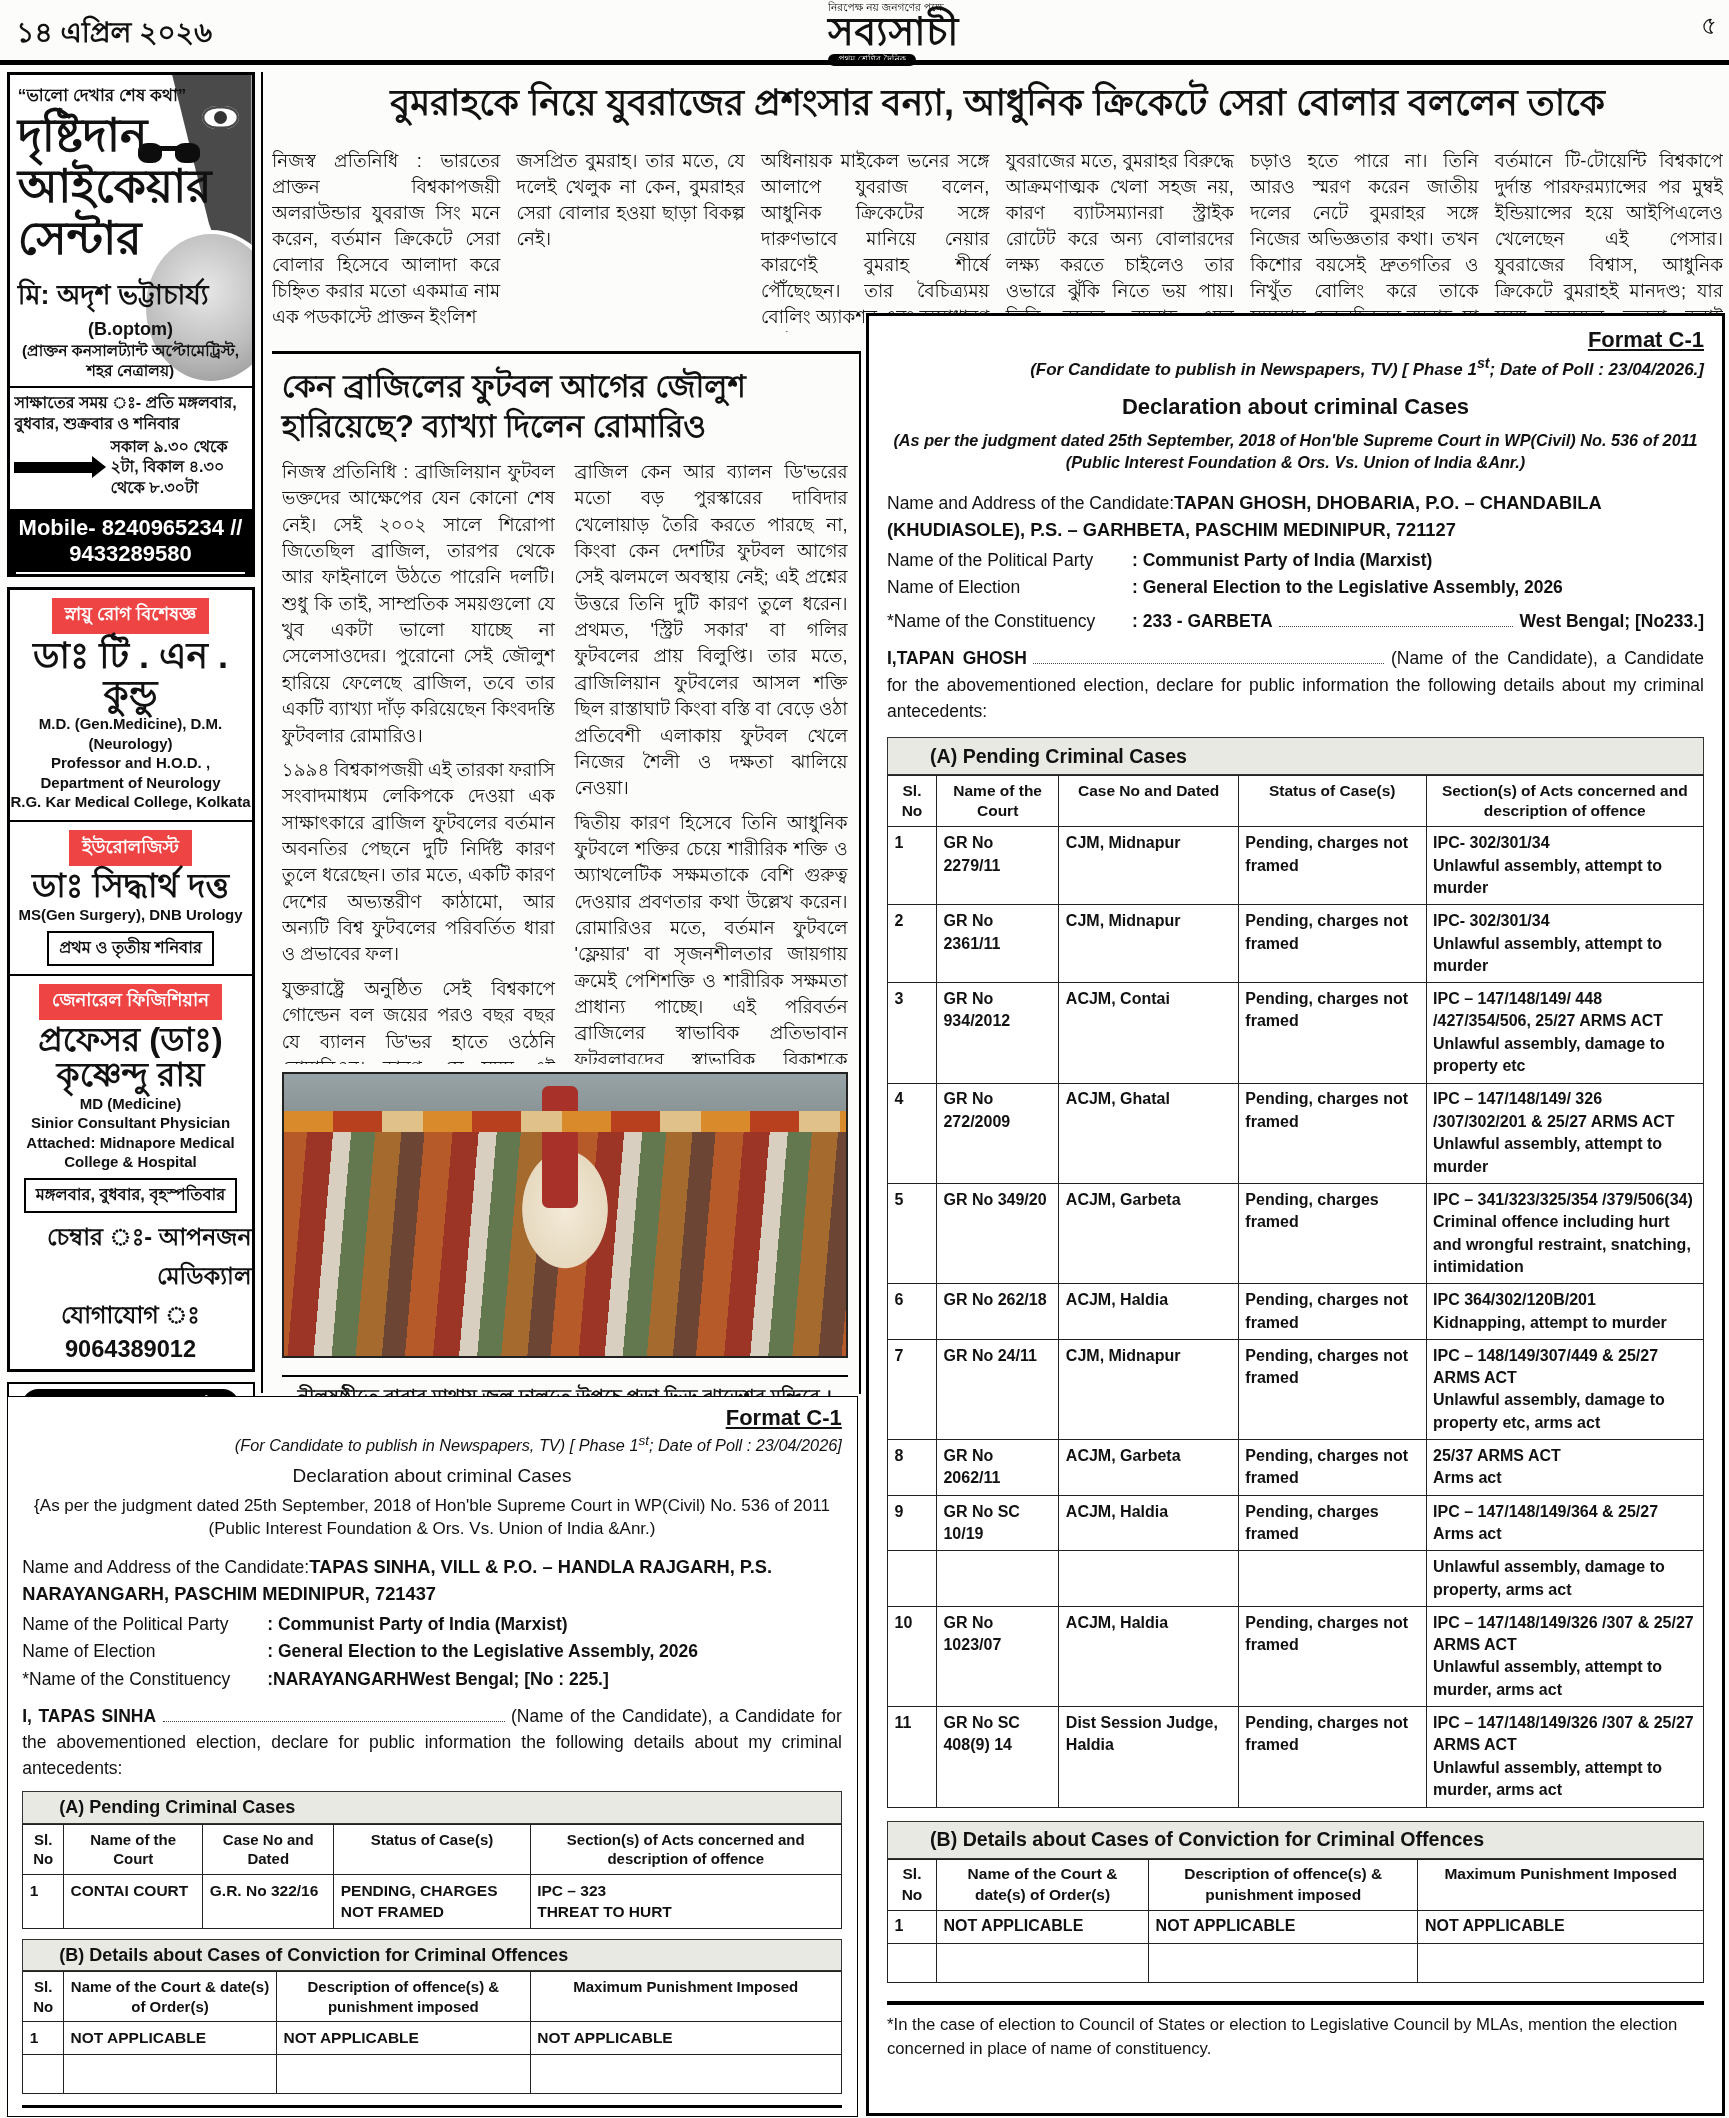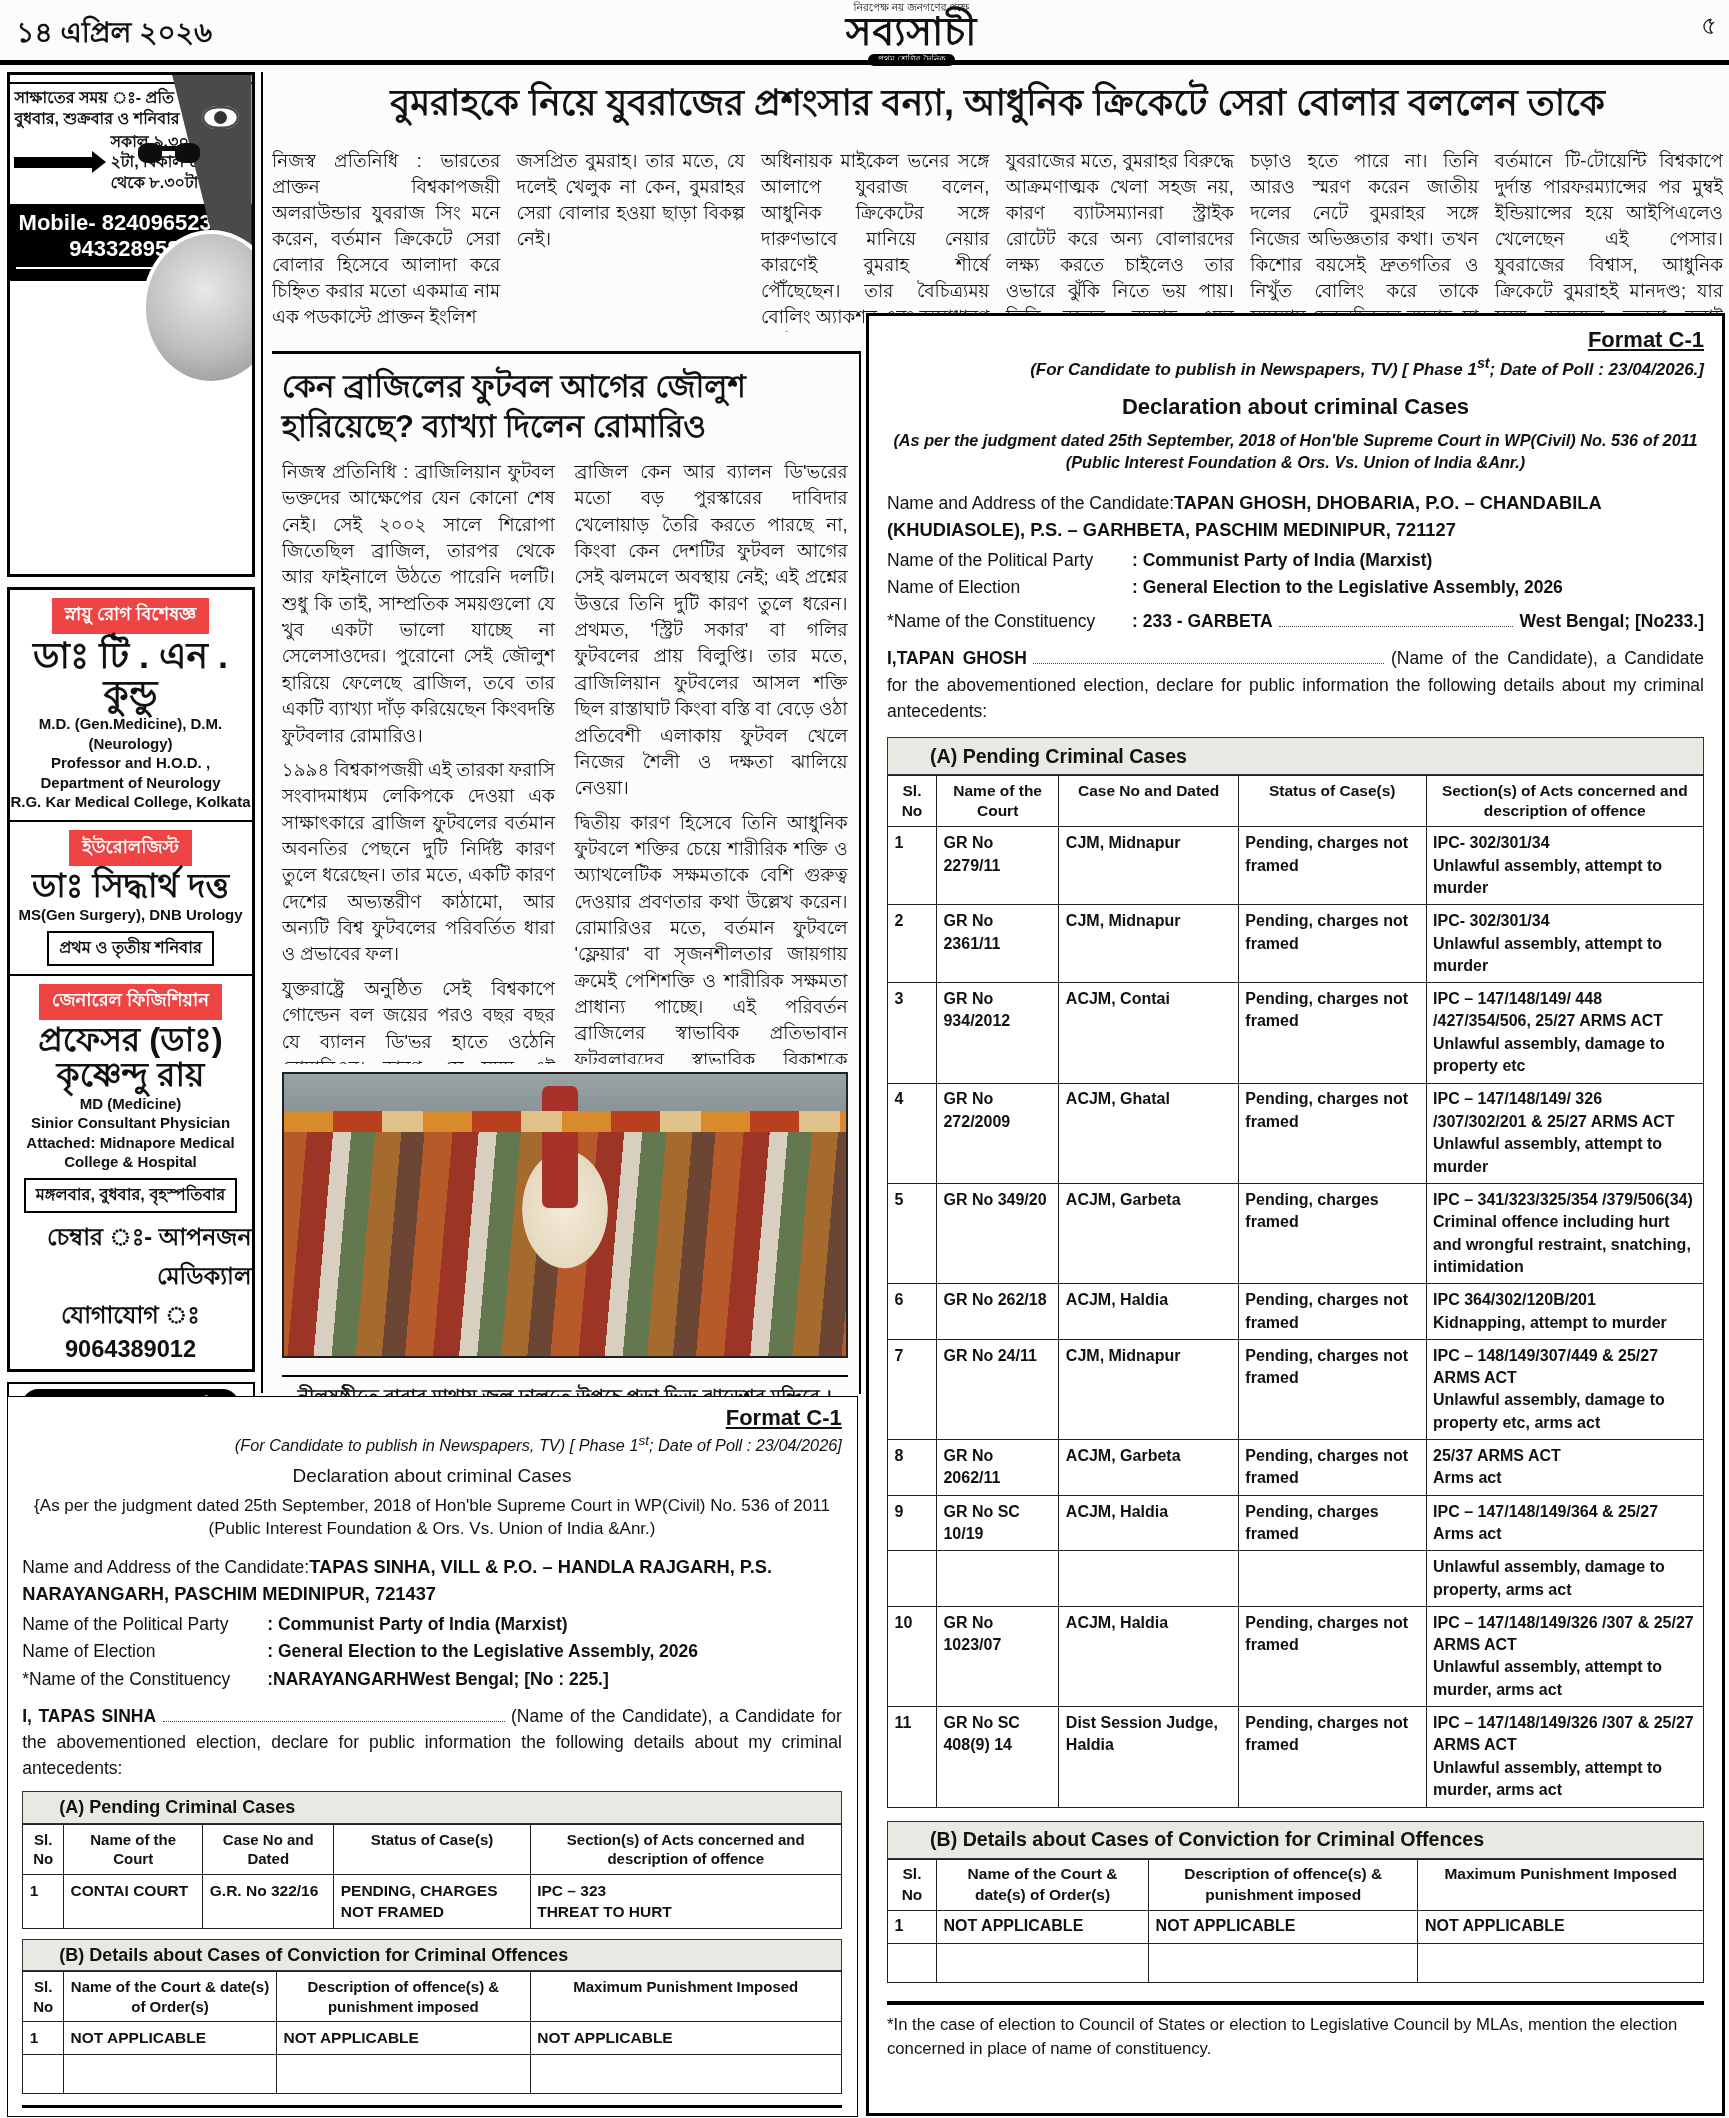--- a/index.html
+++ b/index.html
@@ -1,20 +1,20 @@
 <!DOCTYPE html>
 <html style="font-size:13px"><head>
 <meta charset="utf-8">
 <style>
   html,body{margin:0;padding:0;background:#8a8a8a;}
   .page{position:relative;width:1730px;height:2119px;background:#fcfcfa;color:#111;
         font-family:"Liberation Sans","DejaVu Sans",sans-serif;overflow:hidden;}
   
   .hdr-date{position:absolute;left:16.3px;top:11.4px;font-size:28px;font-weight:bold;}
-  .masthead{position:absolute;left:777px;top:0px;width:269px;text-align:center;line-height:1;}
+  .masthead{position:absolute;left:828px;top:0px;width:269px;line-height:1;}
   .masthead .tagline{font-size:10.6px;margin-top:1.6px;}
   .masthead .paper{font-size:39px;font-weight:bold;letter-spacing:0.8px;}
   .masthead .badge{display:inline-block;background:#000;color:#fff;font-size:9px;
                    padding:1.6px 9.8px;border-radius:8.2px;margin-top:1.6px;}
   .pagenum{position:absolute;right:13px;top:6.5px;font-size:24.5px;}
   .hdr-rule{position:absolute;left:0;top:60px;width:1730px;height:4.9px;background:#000;}
   .vrule{position:absolute;left:261px;top:72px;width:2.4px;height:1321px;background:#000;}
   
   .ads{position:absolute;left:6.5px;top:72px;width:248px;}
   .adbox{border:3.3px solid #000;background:#fff;box-sizing:border-box;margin-bottom:9.8px;overflow:hidden;}
@@ -144,20 +144,31 @@
   <div class="ads">
 
     <div class="adbox eye-ad">
       <div class="eye-deco"></div>
       <div class="model-photo"></div>
       <div class="sunglasses">
           <i class="l"></i>
           <i class="r"></i>
         </div>
       <div class="eye-logo"></div>
+      <div class="eye-text">
+        <div class="eye-quote">“ভালো দেখার শেষ কথা”</div>
+        <div class="eye-brand">
+          <div>দৃষ্টিদান</div>
+          <div>আইকেয়ার</div>
+          <div>সেন্টার</div>
+        </div>
+        <div class="eye-doctor">মি: অদৃশ ভট্টাচার্য্য</div>
+        <div class="eye-degree">(B.optom)</div>
+        <div class="eye-cred">(প্রাক্তন কনসালট্যান্ট অপ্টোমেট্রিস্ট, শহর নেত্রালয়)</div>
+      </div>
       <div class="eye-meet">
         <div>সাক্ষাতের সময় ঃ- প্রতি মঙ্গলবার, বুধবার, শুক্রবার ও শনিবার</div>
         <div class="arrow-row">
           <span class="arrow"></span>
           <span>সকাল ৯.৩০ থেকে ২টা, বিকাল ৪.৩০ থেকে ৮.৩০টা</span>
         </div>
       </div>
       <div class="eye-footer">
         <div class="eye-mobile">Mobile- 8240965234 // 9433289580</div>
 

